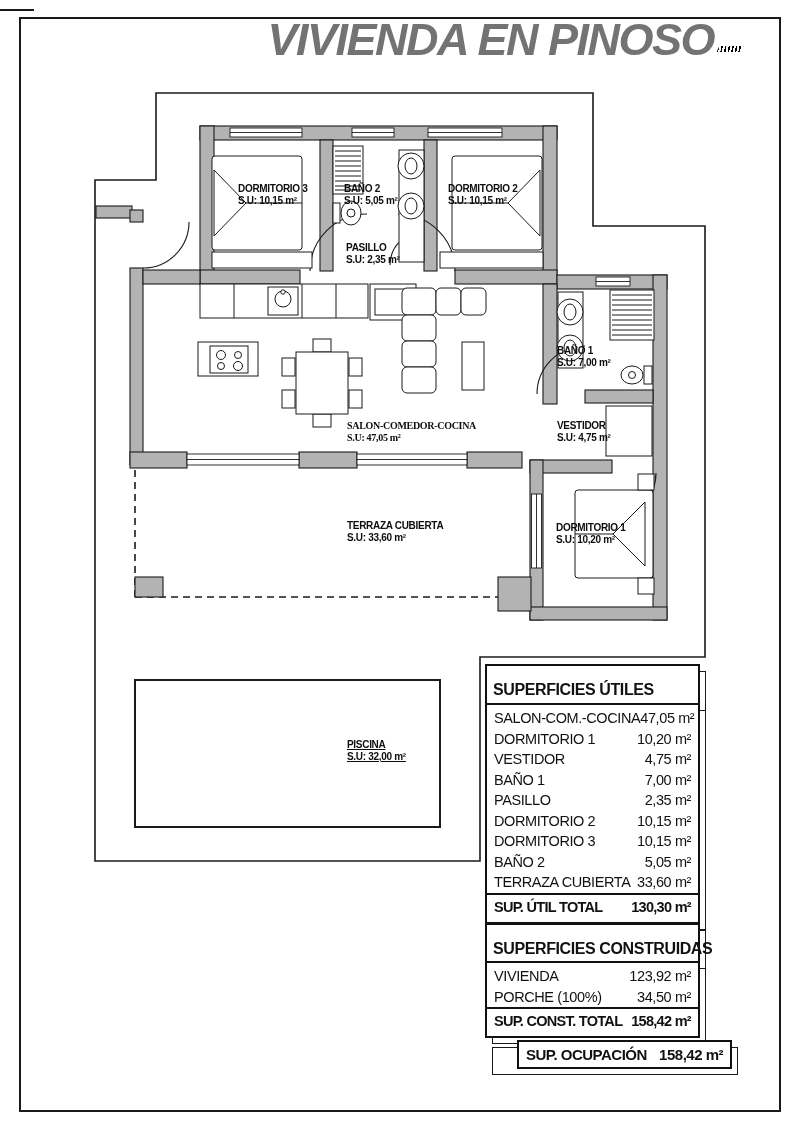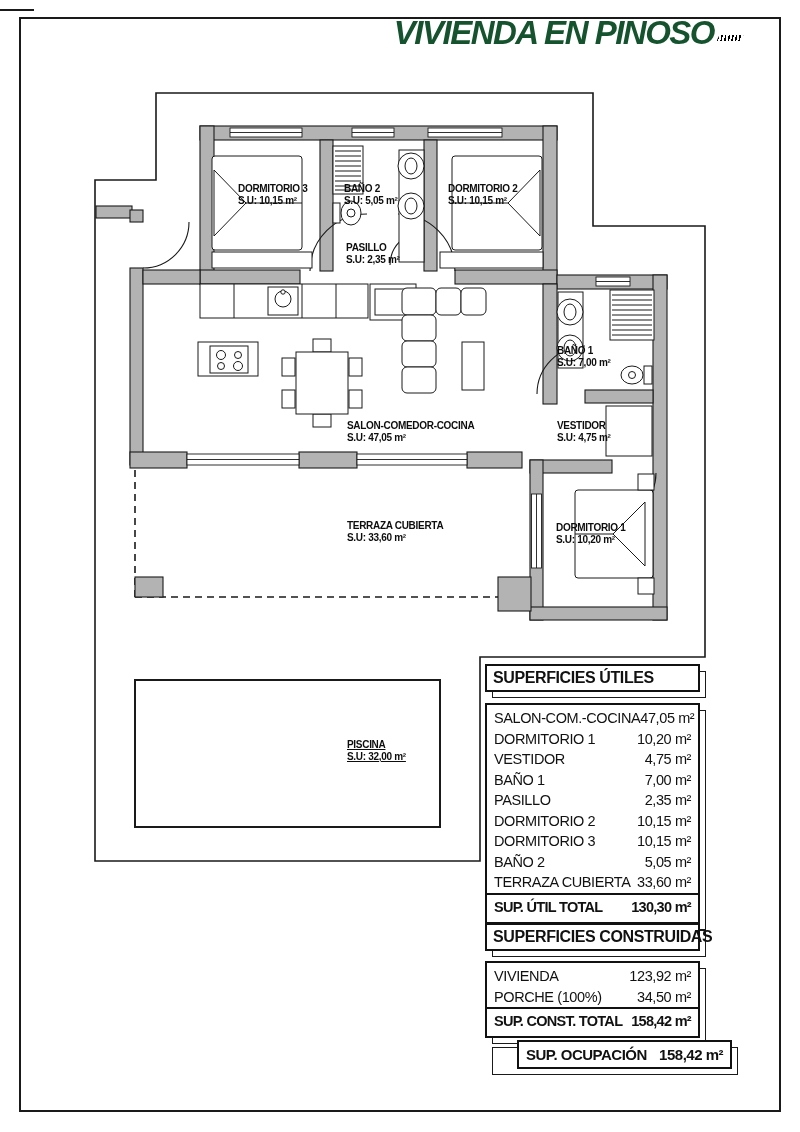--- a/index.html
+++ b/index.html
@@ -2,39 +2,39 @@
 <html><head>
 <meta charset="utf-8">
 <style>
   html,body{margin:0;padding:0;background:#fff;}
   #page{position:relative;width:800px;height:1132px;background:#fff;overflow:hidden;
         font-family:"Liberation Sans",sans-serif;color:#111;}
   .frame{position:absolute;left:19px;top:17px;width:758px;height:1091px;border:2px solid #1a1a1a;}
   .corner-tick{position:absolute;left:0;top:9px;width:34px;height:2px;background:#1a1a1a;}
 
   
-  .title{position:absolute;top:14px;right:58px;font-size:33px;font-weight:bold;font-style:italic;
-         letter-spacing:-1.5px;white-space:nowrap;color:#14532d;text-align:center;}
+  .title{position:absolute;top:14px;right:58px;font-size:45px;font-weight:bold;font-style:italic;
+         letter-spacing:-1.5px;white-space:nowrap;color:#737373;text-align:center;}
   .scribble{display:inline-block;width:24px;height:6px;margin-left:4px;margin-bottom:3px;
             background:repeating-linear-gradient(75deg,#000 0 1.5px,transparent 1.5px 3.5px);
             transform:skewX(-25deg);}
 
   
   .plan-svg{position:absolute;left:0;top:0;width:800px;height:1132px;}
 
   
   .room-label{position:absolute;font-size:10px;font-weight:700;letter-spacing:-0.3px;
               line-height:1.2;white-space:nowrap;color:#0d0d0d;}
 
   
   .tbox{position:absolute;left:485px;width:215px;}
   .tab-shadow{position:absolute;left:7px;top:7px;width:calc(100% - 3px);height:calc(100% - 3px);
               border:1.5px solid #1a1a1a;background:#fff;}
   .tbox-main{position:relative;background:#fff;border:2.5px solid #111;}
-  .thead{font-size:16px;font-weight:bold;letter-spacing:-0.4px;padding:3px 6px;white-space:nowrap;}
+  .thead{font-size:16px;font-weight:bold;letter-spacing:-0.4px;padding:15px 6px;white-space:nowrap;}
   .trow{display:flex;justify-content:space-between;align-items:baseline;
         font-size:14.5px;letter-spacing:-0.4px;line-height:20.5px;padding:0 7px;white-space:nowrap;}
   .trow.total{font-weight:bold;border-top:2.5px solid #111;line-height:24px;letter-spacing:-0.7px;gap:8px;}
   .tbox .pad{padding:3px 0;}
   .singlerow{display:flex;justify-content:space-between;font-size:15px;font-weight:bold;
              letter-spacing:-0.5px;padding:4px 7px;white-space:nowrap;}
 </style>
 </head>
 <body>
 
@@ -238,21 +238,21 @@
     <div>S.U: 5,05 m²</div>
   </div>
   <div class="room-label" style="left:448px;top:183px;">
     <div>DORMITORIO 2</div>
     <div>S.U: 10,15 m²</div>
   </div>
   <div class="room-label" style="left:346px;top:242px;">
     <div>PASILLO</div>
     <div>S.U: 2,35 m²</div>
   </div>
-  <div class="room-label" style="left:347px;top:420px;">
+  <div class="room-label" style="left:347px;top:420px;font-family:Liberation Serif, serif;">
     <div>SALON-COMEDOR-COCINA</div>
     <div>S.U: 47,05 m²</div>
   </div>
   <div class="room-label" style="left:557px;top:345px;">
     <div>BAÑO 1</div>
     <div>S.U: 7,00 m²</div>
   </div>
   <div class="room-label" style="left:557px;top:420px;">
     <div>VESTIDOR</div>
     <div>S.U: 4,75 m²</div>

